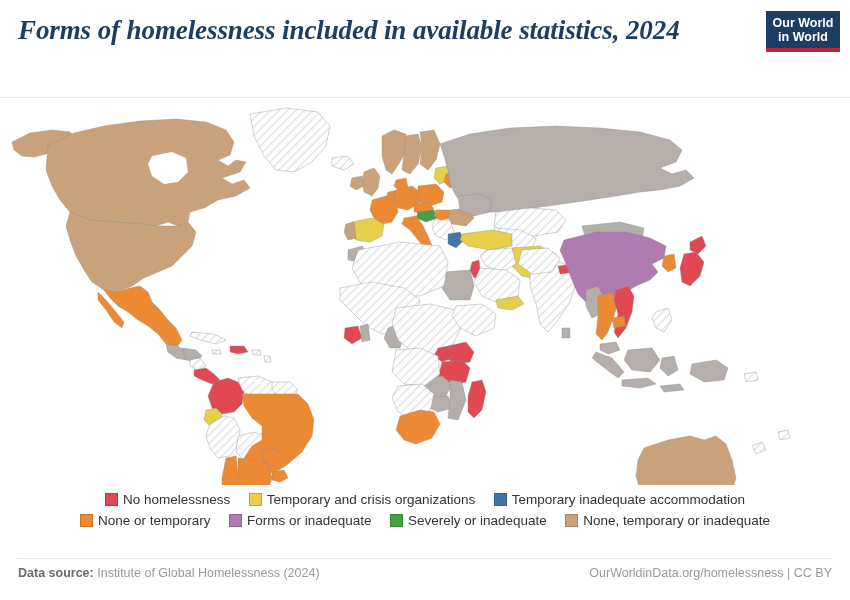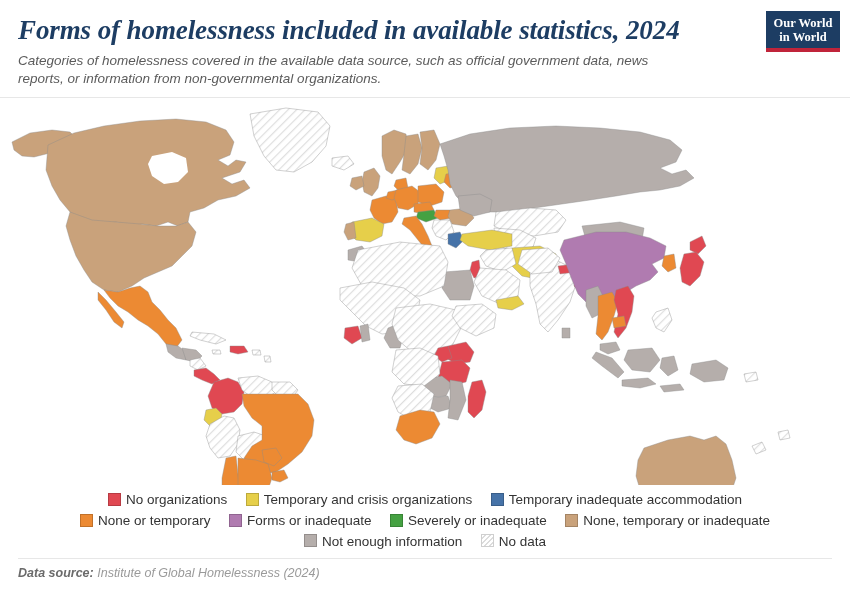--- a/index.html
+++ b/index.html
@@ -49,21 +49,21 @@
     right: 10px;
     top: 11px;
     width: 74px;
     background: #1d3d63;
     border-bottom: 4px solid #c0243a;
     text-align: center;
     padding: 5px 0 4px 0;
     box-sizing: border-box;
   }
   #owid-logo div {
-    font-family: Liberation Serif, serif;
+    font-family: Liberation Sans, sans-serif;
     color: #ffffff;
     font-size: 12.5px;
     line-height: 14px;
     font-weight: 700;
   }
 
   #header-rule {
     position: absolute;
     left: 0;
     top: 97px;
@@ -142,39 +142,37 @@
   }
   #footer {
     position: absolute;
     left: 0;
     top: 566px;
     width: 850px;
     padding: 0 18px;
     box-sizing: border-box;
     font-size: 12.5px;
     color: #9a9a9a;
-    font-style: italic;
   }
   #footer-left {
     float: left;
   }
   #footer-left b {
     color: #6b6b6b;
     font-weight: 700;
   }
   #footer-right {
     float: right;
   }
 </style>
 </head>
 <body>
 
 <div id="header">
   <h1 id="title">Forms of homelessness included in available statistics, 2024</h1>
-  <p id="subtitle">Categories of homelessness covered in the available data source, such as official government data, news reports, or information from non-governmental organizations.</p>
 </div>
 
 <div id="owid-logo">
   <div>Our World</div>
   <div>in World</div>
 </div>
 
 <div id="header-rule"></div>
 
 <div id="map-wrap">
@@ -379,21 +377,21 @@
     <path class="cpath" fill="url(#nodata-hatch)" d="M752,346 L762,342 L766,350 L756,354 Z"></path>
     <path class="cpath" fill="url(#nodata-hatch)" d="M744,274 L756,272 L758,280 L746,282 Z"></path>
   </g>
 </svg>
 </div>
 
 <div id="legend">
 
   <div class="legend-row">
     <span class="legend-item">
-      <span class="legend-swatch" style="background:#e04852"></span><span class="legend-label">No organizations</span>
+      <span class="legend-swatch" style="background:#e04852"></span><span class="legend-label">No homelessness</span>
     </span>
     <span class="legend-item">
       <span class="legend-swatch" style="background:#e6cf4a"></span><span class="legend-label">Temporary and crisis organizations</span>
     </span>
     <span class="legend-item">
       <span class="legend-swatch" style="background:#4673a8"></span><span class="legend-label">Temporary inadequate accommodation</span>
     </span>
   </div>
 
   <div class="legend-row">
@@ -404,27 +402,20 @@
       <span class="legend-swatch" style="background:#b07bb0"></span><span class="legend-label">Forms or inadequate</span>
     </span>
     <span class="legend-item">
       <span class="legend-swatch" style="background:#45a142"></span><span class="legend-label">Severely or inadequate</span>
     </span>
     <span class="legend-item">
       <span class="legend-swatch" style="background:#c9a27b"></span><span class="legend-label">None, temporary or inadequate</span>
     </span>
   </div>
 
-  <div class="legend-row">
-    <span class="legend-item">
-      <span class="legend-swatch" style="background:#b5aeab"></span><span class="legend-label">Not enough information</span>
-    </span>
-    <span class="legend-item">
-      <span class="legend-swatch swatch-nodata"></span><span class="legend-label">No data</span>
-    </span>
-  </div>
 
 </div>
 
 <div id="footer-rule"></div>
 <div id="footer">
   <span id="footer-left"><b>Data source:</b> <span>Institute of Global Homelessness (2024)</span></span>
+  <span id="footer-right">OurWorldinData.org/homelessness | CC BY</span>
 </div>
 
 </body></html>

